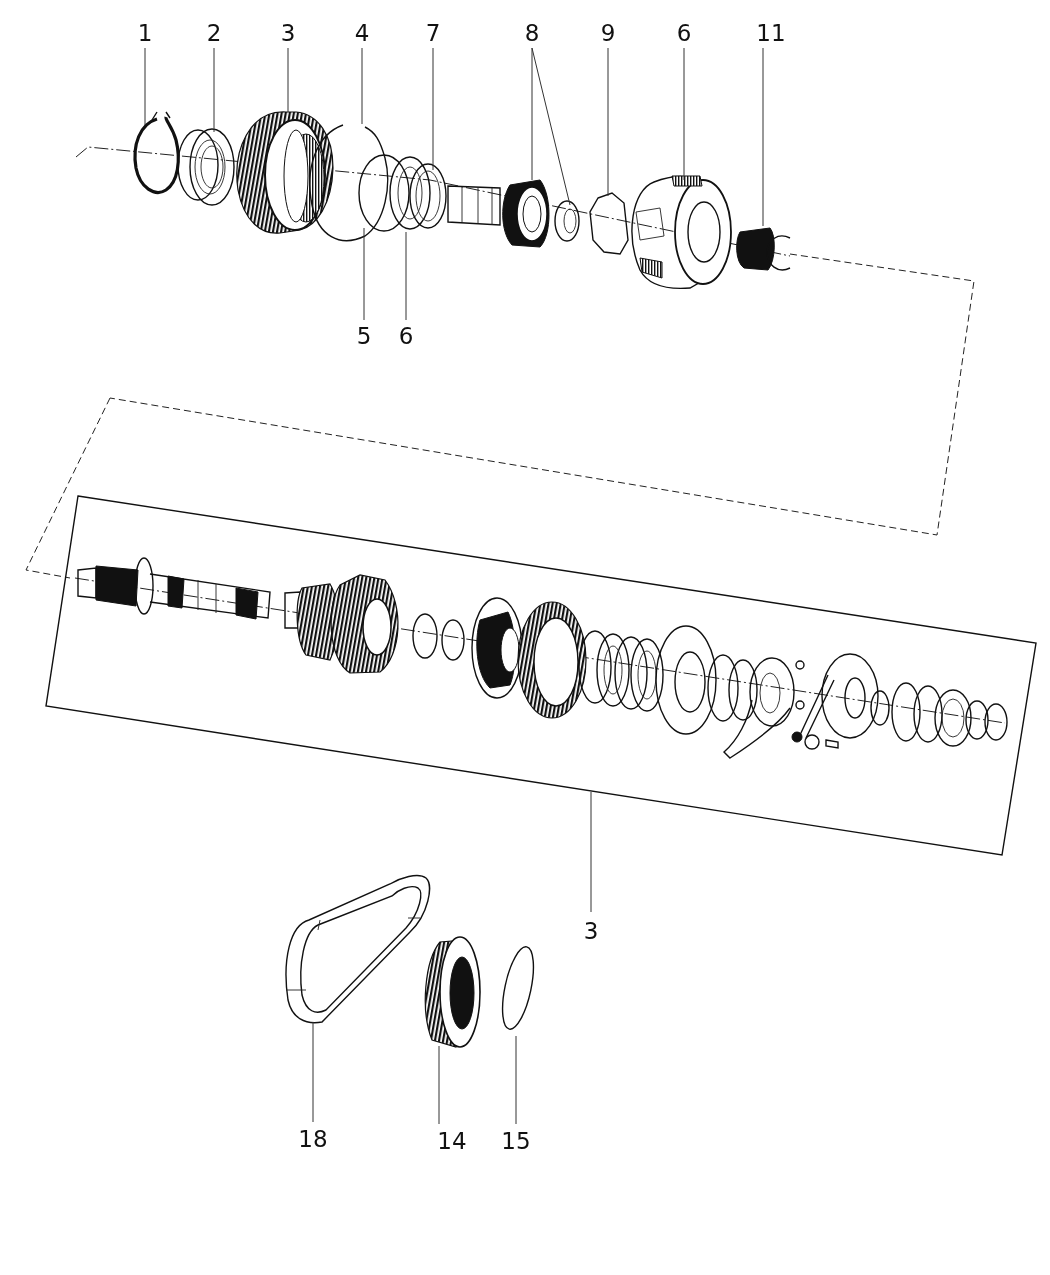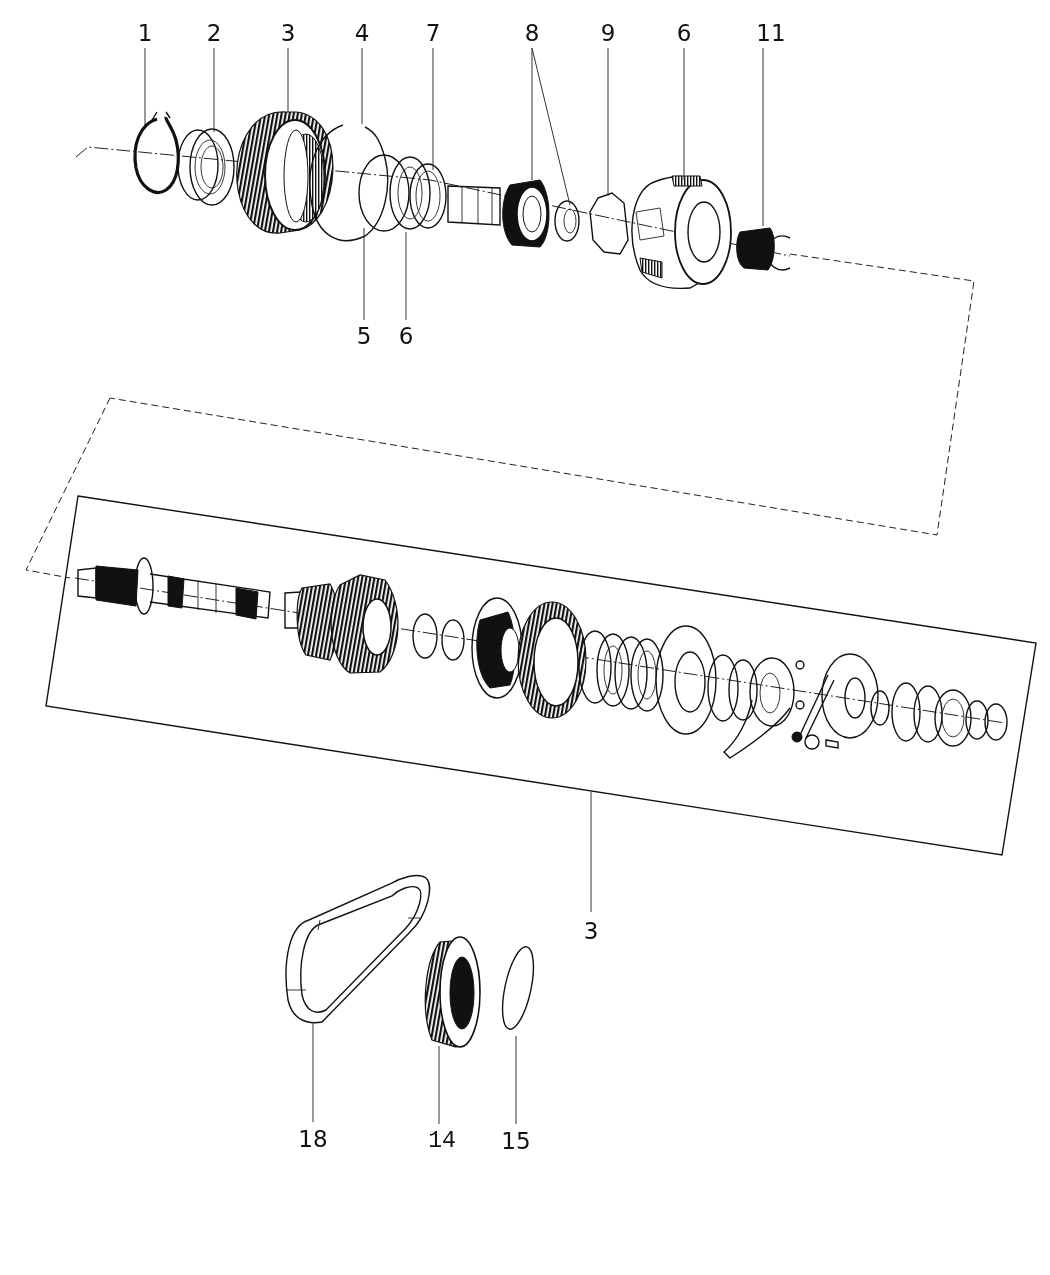--- a/index.html
+++ b/index.html
@@ -218,15 +218,15 @@
   <div class="callout-label" style="left: 362px; top: 22px;">4</div>
   <div class="callout-label" style="left: 364px; top: 325px;">5</div>
   <div class="callout-label" style="left: 406px; top: 325px;">6</div>
   <div class="callout-label" style="left: 433px; top: 22px;">7</div>
   <div class="callout-label" style="left: 532px; top: 22px;">8</div>
   <div class="callout-label" style="left: 608px; top: 22px;">9</div>
   <div class="callout-label" style="left: 684px; top: 22px;">6</div>
   <div class="callout-label" style="left: 763px; top: 22px; margin-left: 8px;">11</div>
   <div class="callout-label" style="left: 591px; top: 920px;">3</div>
   <div class="callout-label" style="left: 313px; top: 1128px;">18</div>
-  <div class="callout-label" style="left: 442px; top: 1130px; font-family: Liberation Mono, monospace;">14</div>
+  <div class="callout-label" style="left: 452px; top: 1130px;">14</div>
   <div class="callout-label" style="left: 516px; top: 1130px;">15</div>
 </div>
 
 </body></html>

